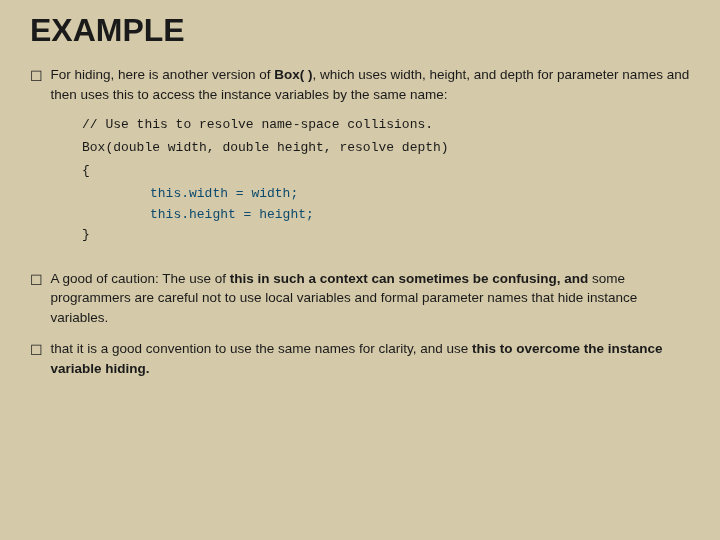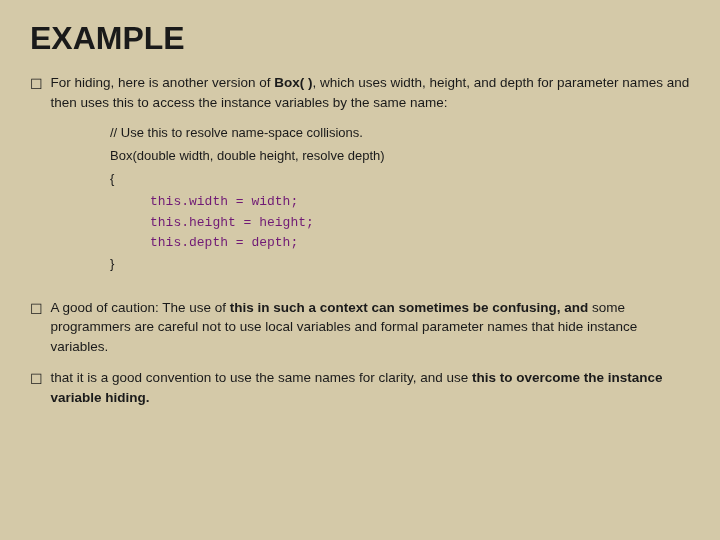--- a/index.html
+++ b/index.html
@@ -13,21 +13,21 @@
       height: 540px;
       background-color: #d4c9a8;
       font-family: Arial, sans-serif;
       overflow: hidden;
     }
 
     .slide {
       width: 720px;
       height: 540px;
       background-color: #d4c9a8;
-      padding: 20px 30px;
+      padding: 12px 30px;
       position: relative;
     }
 
     .title {
       font-size: 32px;
       font-weight: bold;
       color: #1a1a1a;
       margin-bottom: 16px;
       font-family: Arial, sans-serif;
     }
@@ -49,33 +49,33 @@
       margin-right: 8px;
       margin-top: 1px;
       flex-shrink: 0;
     }
 
     .bullet-text {
       flex: 1;
     }
 
     .code-indent {
-      margin-left: 80px;
-      font-family: Liberation Sans, sans-serif;
+      margin-left: 52px;
+      font-family: Liberation Mono, monospace;
       font-size: 13px;
       margin-bottom: 4px;
       color: #1a1a1a;
     }
 
     .code-indent-2 {
       margin-left: 120px;
       font-family: 'Courier New', Courier, monospace;
       font-size: 13px;
       margin-bottom: 2px;
-      color: #701a75;
+      color: #0c4a6e;
     }
 
     .bold {
       font-weight: bold;
     }
 
     .code-inline {
       font-family: Liberation Sans, sans-serif;
       font-weight: bold;
     }
@@ -95,21 +95,20 @@
         <span>For hiding, here is another version of </span><span class="code-inline bold">Box( )</span><span>, which uses width, height, and depth for parameter names and then uses this to access the instance variables by the same name:</span>
       </div>
     </div>
 
     
     <div class="code-indent">// Use this to resolve name-space collisions.</div>
     <div class="code-indent">Box(double width, double height, resolve depth)</div>
     <div class="code-indent">{</div>
     <div class="code-indent-2">this.width = width;</div>
     <div class="code-indent-2">this.height = height;</div>
-    <div class="code-indent-2">this.depth = depth;</div>
     <div class="code-indent">}</div>
 
     <br>
 
     
     <div class="bullet-block">
       <span class="bullet">☐</span>
       <div class="bullet-text">
         <span>A good of caution: The use of </span><span class="bold">this in such a context can sometimes be confusing, and</span><span> some programmers are careful not to use local variables and formal parameter names that hide instance variables.</span>
       </div>

